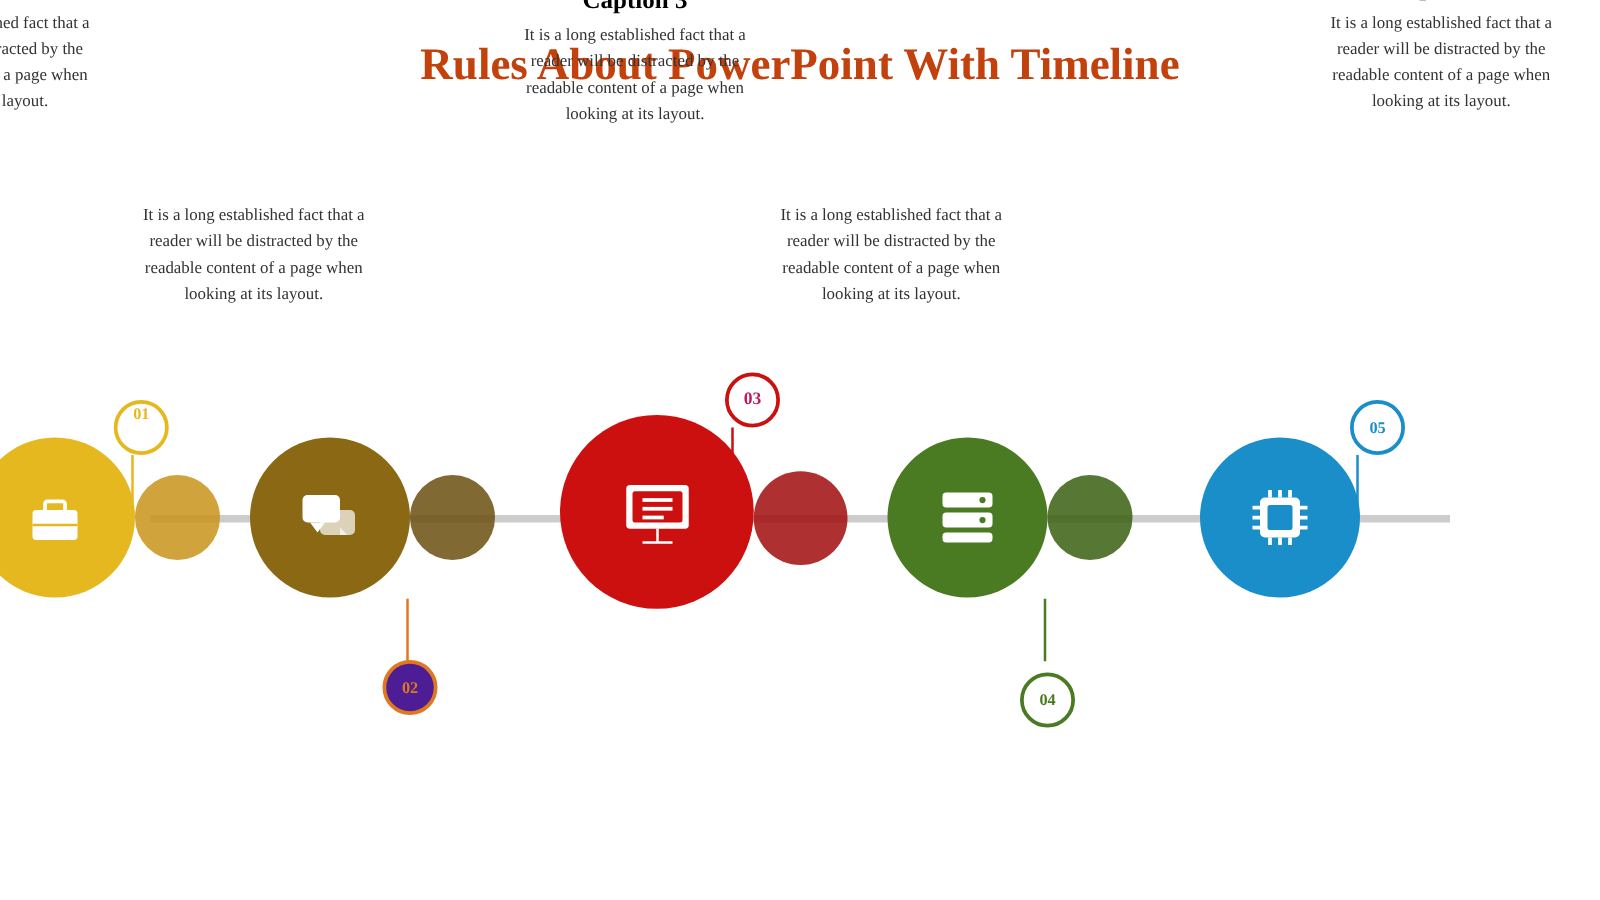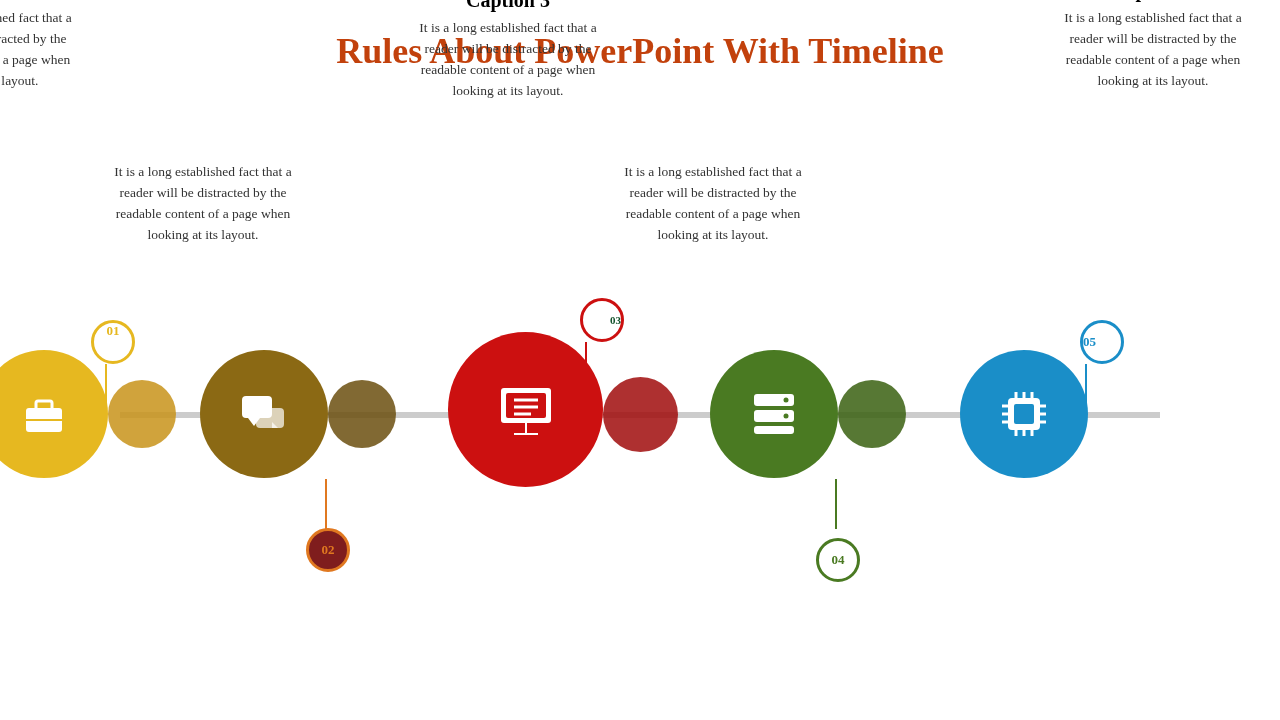--- a/index.html
+++ b/index.html
@@ -170,28 +170,28 @@
         <polygon points="10,30 16,38 22,30" fill="white"></polygon>
         <rect x="18" y="20" width="28" height="20" rx="4" fill="white" opacity="0.7"></rect>
         <polygon points="40,40 34,40 34,34" fill="white" opacity="0.7"></polygon>
       </svg>
     </div>
 
     <div style="position:absolute;top:278px;left:0px;width:68px;height:68px;border-radius:50%;background:#6b4f0f;z-index:1;opacity:0.85;" data-name="small-right-2"></div>
 
     <div style="position:absolute;top:377px;left:-3px;width:2px;height:50px;background:#e07820;z-index:3;" data-name="stem-2"></div>
 
-    <div style="position:absolute;top:426px;left:-22px;width:44px;height:44px;border-radius:50%;border:3px solid #e07820;background:#7f1d1d;display:flex;align-items:center;justify-content:center;font-size:13px;font-weight:bold;color:#e07820;z-index:10;" data-name="badge-2">
+    <div style="position:absolute;top:426px;left:-22px;width:44px;height:44px;border-radius:50%;border:3px solid #e07820;background:#4c1d95;display:flex;align-items:center;justify-content:center;font-size:13px;font-weight:bold;color:#e07820;z-index:10;" data-name="badge-2">
       <span>02</span>
     </div>
   </div>
 
   <div data-name="item-3" class="timeline-item" style="left:548px;">
 
-    <div style="position:absolute;top:196px;left:-8px;width:44px;height:44px;border-radius:50%;border:3px solid #cc1010;background:#fff;display:flex;align-items:center;justify-content:flex-end;font-size:11px;font-weight:bold;color:#14532d;z-index:10;" data-name="badge-3">
+    <div style="position:absolute;top:196px;left:-8px;width:44px;height:44px;border-radius:50%;border:3px solid #cc1010;background:#fff;display:flex;align-items:center;justify-content:center;font-size:14px;font-weight:bold;color:#be185d;z-index:10;" data-name="badge-3">
       <span>03</span>
     </div>
 
     <div style="position:absolute;top:240px;left:-3px;width:2px;height:40px;background:#cc1010;z-index:3;" data-name="stem-3"></div>
 
     <div style="position:absolute;top:275px;left:-110px;width:75px;height:75px;border-radius:50%;background:#a00c0c;z-index:1;opacity:0.85;" data-name="small-left-3"></div>
 
     <div style="position:absolute;top:230px;left:-140px;width:155px;height:155px;border-radius:50%;background:#cc1010;z-index:2;display:flex;align-items:center;justify-content:center;" data-name="big-circle-3">
       <svg width="60" height="60" viewBox="0 0 60 60" fill="white" data-name="presentation-icon">
         <rect x="5" y="8" width="50" height="35" rx="3" fill="white"></rect>
@@ -234,21 +234,21 @@
 
     <div style="position:absolute;top:377px;left:-3px;width:2px;height:50px;background:#4a7a22;z-index:3;" data-name="stem-4"></div>
 
     <div style="position:absolute;top:436px;left:-22px;width:44px;height:44px;border-radius:50%;border:3px solid #4a7a22;background:#fff;display:flex;align-items:center;justify-content:center;font-size:13px;font-weight:bold;color:#4a7a22;z-index:10;" data-name="badge-4">
       <span>04</span>
     </div>
   </div>
 
   <div data-name="item-5" class="timeline-item" style="left:1048px;">
 
-    <div style="position:absolute;top:218px;left:-8px;width:44px;height:44px;border-radius:50%;border:3px solid #1a8ec8;background:#fff;display:flex;align-items:center;font-size:13px;font-weight:bold;color:#1a8ec8;z-index:10;" data-name="badge-5">
+    <div style="position:absolute;top:218px;left:-8px;width:44px;height:44px;border-radius:50%;border:3px solid #1a8ec8;background:#fff;display:flex;align-items:center;justify-content:center;font-size:13px;font-weight:bold;color:#1a8ec8;z-index:10;" data-name="badge-5">
       <span>05</span>
     </div>
 
     <div style="position:absolute;top:262px;left:-3px;width:2px;height:50px;background:#1a8ec8;z-index:3;" data-name="stem-5"></div>
 
     <div style="position:absolute;top:278px;left:-100px;width:68px;height:68px;border-radius:50%;background:#1270a0;z-index:1;opacity:0.85;" data-name="small-left-5"></div>
 
     <div style="position:absolute;top:248px;left:-128px;width:128px;height:128px;border-radius:50%;background:#1a8ec8;z-index:2;display:flex;align-items:center;justify-content:center;" data-name="big-circle-5">
       <svg width="52" height="52" viewBox="0 0 52 52" fill="white" data-name="chip-icon">
         <rect x="10" y="10" width="32" height="32" rx="4" fill="white"></rect>

